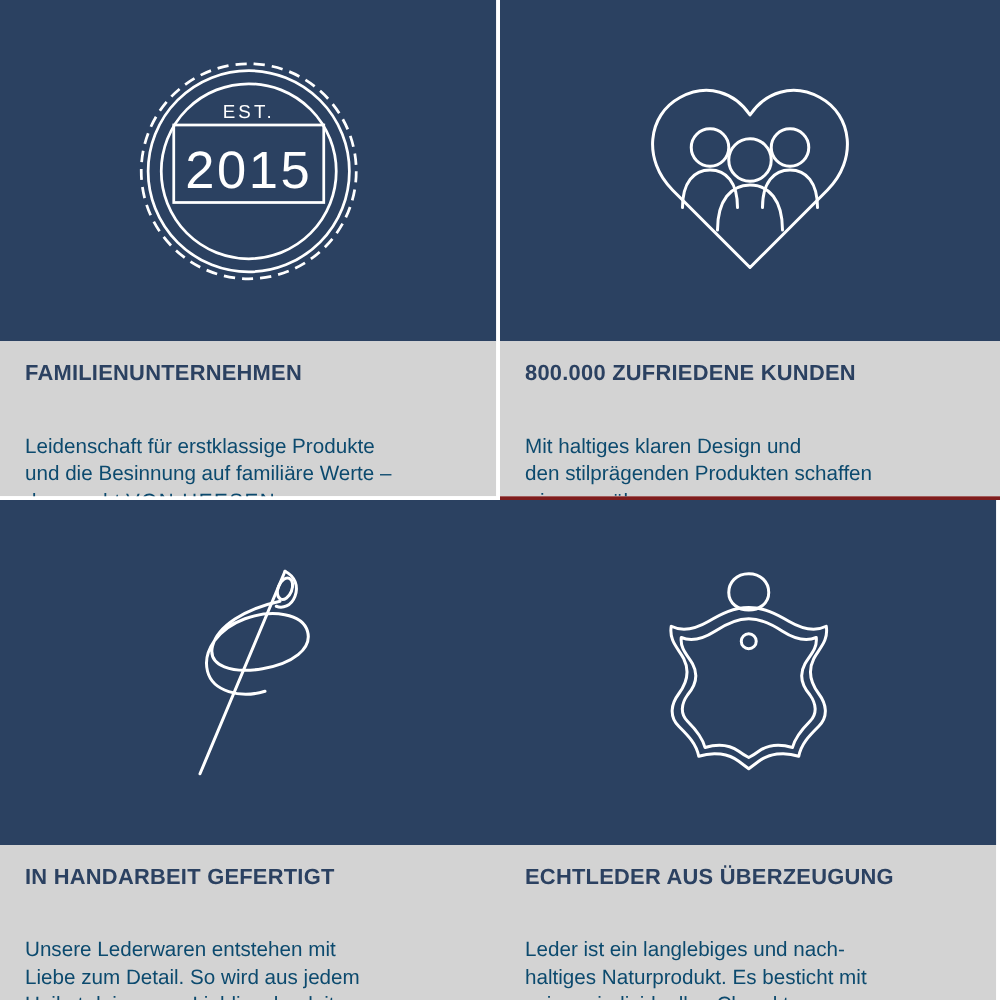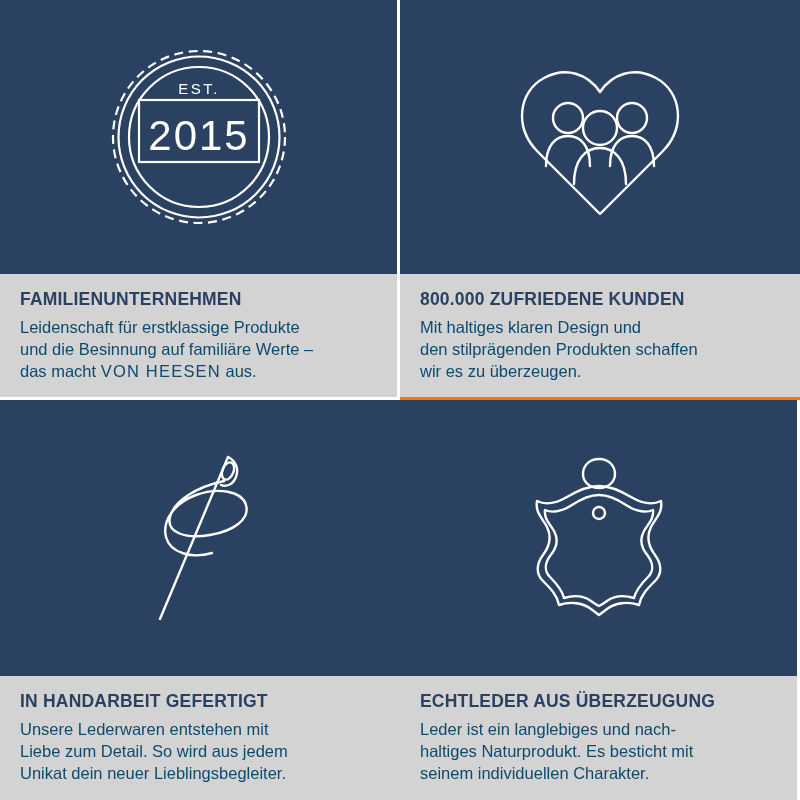--- a/index.html
+++ b/index.html
@@ -36,25 +36,26 @@
     box-sizing: border-box;
   }
   .text-area {
     height: 124px;
     background: #d3d3d3;
     box-sizing: border-box;
     padding: 16px 20px 10px 20px;
     display: flex;
     flex-direction: column;
     justify-content: flex-start;
+    gap: 31px;
   }
   .cell.c1 .icon-area, .cell.c2 .icon-area { border-bottom: 0; }
   
   .cell.c1 { border-right: 3px solid #ffffff; border-bottom: 3px solid #ffffff; }
-  .cell.c2 { border-bottom: 3px solid #f97316; }
+  .cell.c2 { border-bottom: 3px solid #7f1d1d; }
   .cell.c3 { border-right: 3px solid #ffffff; }
 
   .headline {
     color: #2b4161;
     font-size: 17.5px;
     font-weight: bold;
     letter-spacing: 0.2px;
     line-height: 1.1;
     margin: 0 0 8px 0;
     white-space: nowrap;

